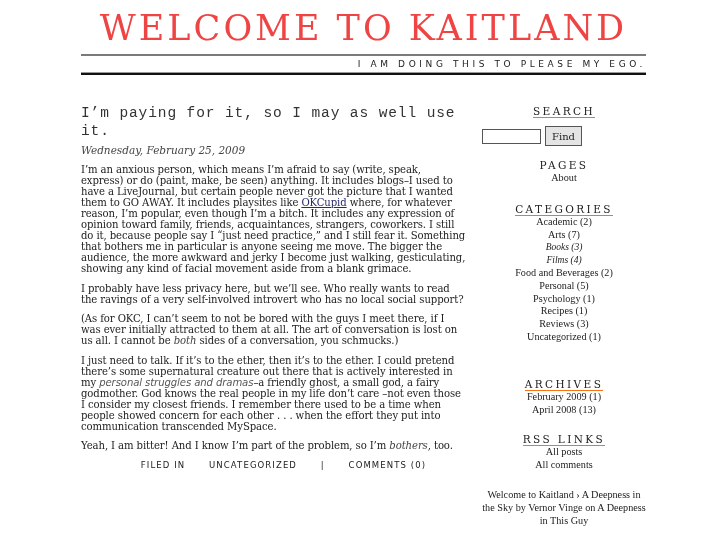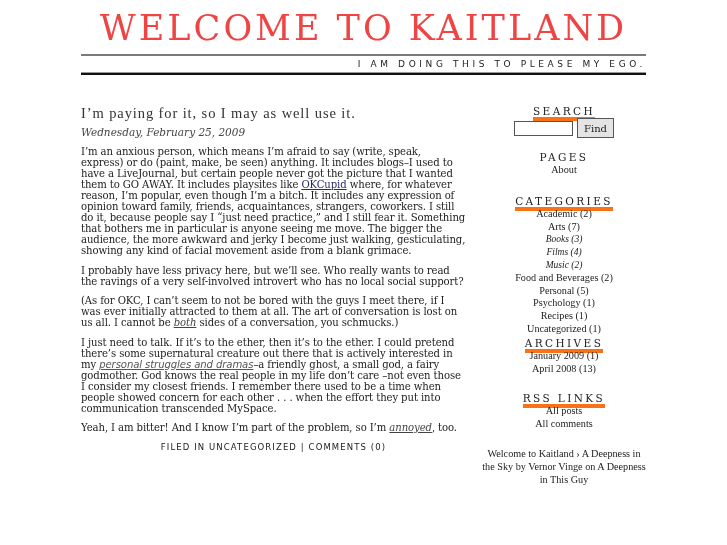--- a/index.html
+++ b/index.html
@@ -64,21 +64,21 @@
       background: #111;
       border-top: 1px solid #999;
     }
     #content {
       position: absolute;
       left: 81px;
       top: 104px;
       width: 385px;
     }
     .post-title {
-      font-family: Liberation Serif, serif;
+      font-family: Liberation Mono, monospace;
       font-size: 14.5px;
       letter-spacing: 0.9px;
       font-weight: normal;
       color: #333;
       margin: 0;
       line-height: 18px;
     }
     .post-date {
       font-family: "DejaVu Serif", serif;
       font-style: italic;
@@ -99,53 +99,52 @@
       color: #2a2a6a;
       text-decoration: underline;
     }
     .entry em.sans {
       font-family: "DejaVu Sans", sans-serif;
       font-style: italic;
       color: #555;
     }
     .entry em {
       color: #444;
-      text-decoration: underline;
     }
     .post-meta {
       text-align: center;
       font-family: "DejaVu Sans", sans-serif;
       font-size: 8.5px;
       letter-spacing: 1.1px;
       color: #222;
       margin-top: 4px;
       text-transform: uppercase;
     }
-    .post-meta span { display: inline-block; }
+    .post-meta span { display: inline-block; margin-left: 20px; }
     #sidebar {
       position: absolute;
       left: 482px;
       top: 104px;
       width: 164px;
       text-align: center;
     }
     .widget {
       margin-bottom: 14px;
     }
     .widget h3 {
       font-family: "DejaVu Serif", serif;
       font-weight: normal;
       font-size: 10.5px;
       letter-spacing: 2.4px;
       margin: 0;
       line-height: 14px;
       color: #222;
     }
     .widget h3.underlined span {
-      border-bottom: 4px solid #f97316;
+      border-bottom: 1px solid #f97316;
       padding-bottom: 0;
     }
     .widget ul {
       list-style: none;
       margin: 0;
       padding: 0;
     }
     .widget li {
       font-family: Liberation Serif, serif;
       font-size: 10.2px;
@@ -156,24 +155,24 @@
       font-style: italic;
       font-size: 9.5px;
       color: #444;
     }
     .widget li a {
       color: #222;
       text-decoration: none;
     }
     .search-row {
       display: flex;
-      justify-content: center;
+      justify-content: flex-start;
       align-items: center;
       gap: 4px;
-      margin-top: 0;
+      margin-top: 8px;
     }
     #search-input {
       width: 57px;
       height: 13px;
       border: 1px solid #555;
       padding: 0;
       margin: 0;
       background: #fff;
     }
     #search-button {
@@ -181,21 +180,21 @@
       width: 37px;
       border: 1px solid #555;
       background: #e4e4e4;
       font-family: "DejaVu Serif", serif;
       font-size: 10px;
       color: #222;
       padding: 0;
     }
     .widget-search { margin-bottom: 12px; }
     .widget-pages { margin-bottom: 17px; }
-    .widget-categories { margin-bottom: 0; }
+    .widget-categories { margin-bottom: 33px; }
     .widget-archives { margin-bottom: 16px; }
     .widget-rss { margin-bottom: 17px; }
     .recent-comments li { line-height: 12.8px; }
   </style>
 </head>
 <body>
 
 <div id="header">
   <h1 id="site-title">WELCOME TO KAITLAND</h1>
   <div id="rule-top"></div>
@@ -205,21 +204,21 @@
 
 <div id="content">
   <div class="post">
     <h2 class="post-title">I’m paying for it, so I may as well use it.</h2>
     <div class="post-date">Wednesday, February 25, 2009</div>
     <div class="entry">
       <p><span>I’m an anxious person, which means I’m afraid to say (write, speak, express) or do (paint, make, be seen) anything. It includes blogs–I used to have a LiveJournal, but certain people never got the picture that I wanted them to GO AWAY. It includes playsites like </span><a href="#">OKCupid</a><span> where, for whatever reason, I’m popular, even though I’m a bitch. It includes any expression of opinion toward family, friends, acquaintances, strangers, coworkers. I still do it, because people say I “just need practice,” and I still fear it. Something that bothers me in particular is anyone seeing me move. The bigger the audience, the more awkward and jerky I become just walking, gesticulating, showing any kind of facial movement aside from a blank grimace.</span></p>
       <p>I probably have less privacy here, but we’ll see. Who really wants to read the ravings of a very self-involved introvert who has no local social support?</p>
       <p><span>(As for OKC, I can’t seem to not be bored with the guys I meet there, if I was ever initially attracted to them at all. The art of conversation is lost on us all. I cannot be </span><em>both</em><span> sides of a conversation, you schmucks.)</span></p>
       <p><span>I just need to talk. If it’s to the ether, then it’s to the ether. I could pretend there’s some supernatural creature out there that is actively interested in my </span><em class="sans">personal struggles and dramas</em><span>–a friendly ghost, a small god, a fairy godmother. God knows the real people in my life don’t care –not even those I consider my closest friends. I remember there used to be a time when people showed concern for each other . . . when the effort they put into communication transcended MySpace.</span></p>
-      <p><span>Yeah, I am bitter! And I know I’m part of the problem, so I’m </span><em>annoyed</em><span>, too.</span></p>
+      <p><span>Yeah, I am bitter! And I know I’m part of the problem, so I’m </span><em>bothers</em><span>, too.</span></p>
     </div>
     <div class="post-meta">
       <span>FILED IN</span>
       <span>UNCATEGORIZED</span>
       <span>|</span>
       <span>COMMENTS (0)</span>
     </div>
   </div>
 </div>
 
@@ -239,33 +238,33 @@
     </ul>
   </div>
 
   <div class="widget widget-categories">
     <h3 class="underlined"><span>CATEGORIES</span></h3>
     <ul>
       <li><a href="#">Academic (2)</a></li>
       <li><a href="#">Arts (7)</a></li>
       <li class="sub"><a href="#">Books (3)</a></li>
       <li class="sub"><a href="#">Films (4)</a></li>
-      <li class="sub"><a href="#">Music (2)</a></li>
       <li><a href="#">Food and Beverages (2)</a></li>
       <li><a href="#">Personal (5)</a></li>
       <li><a href="#">Psychology (1)</a></li>
       <li><a href="#">Recipes (1)</a></li>
+      <li><a href="#">Reviews (3)</a></li>
       <li><a href="#">Uncategorized (1)</a></li>
     </ul>
   </div>
 
   <div class="widget widget-archives">
     <h3 class="underlined"><span>ARCHIVES</span></h3>
     <ul>
-      <li><a href="#">January 2009 (1)</a></li>
+      <li><a href="#">February 2009 (1)</a></li>
       <li><a href="#">April 2008 (13)</a></li>
     </ul>
   </div>
 
   <div class="widget widget-rss">
     <h3 class="underlined"><span>RSS LINKS</span></h3>
     <ul>
       <li><a href="#">All posts</a></li>
       <li><a href="#">All comments</a></li>
     </ul>

